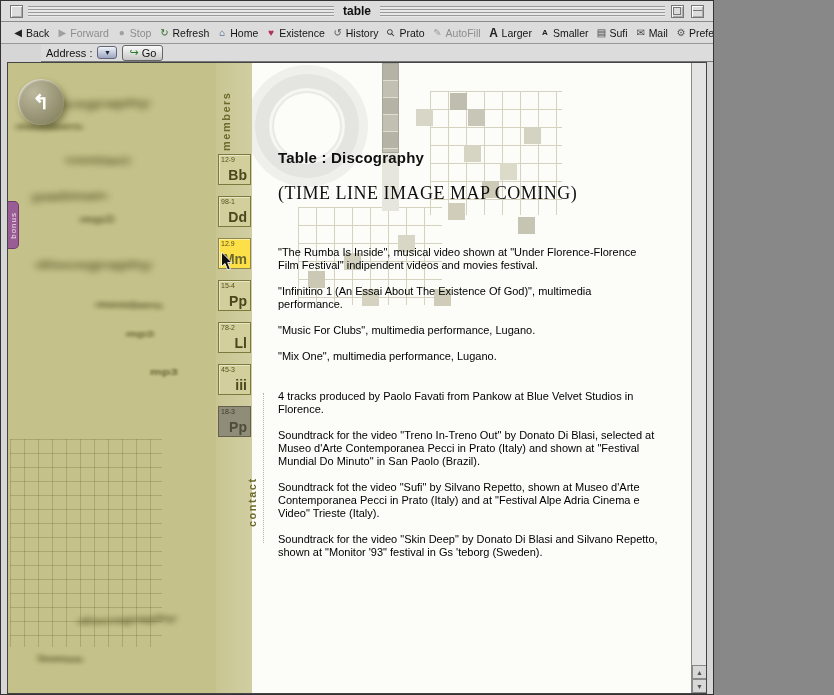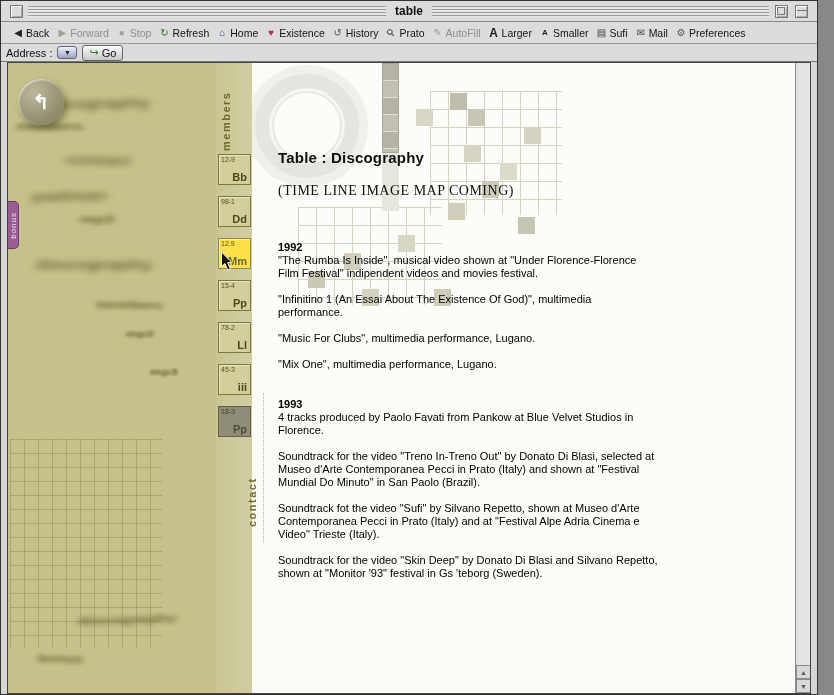--- a/index.html
+++ b/index.html
@@ -1,18 +1,18 @@
 <!DOCTYPE html>
 <html><head>
 <meta charset="utf-8">
 <style>
   html,body{margin:0;padding:0;background:#888;}
   *{box-sizing:border-box;}
   .window{
-    width:818px;height:695px;position:relative;margin:0;
+    width:714px;height:695px;position:relative;margin:0;
     background:#d6d6d6;border:1px solid #333;
     display:flex;flex-direction:column;
     font-family:"Liberation Sans",sans-serif;color:#111;
     overflow:hidden;
   }
   
   .titlebar{height:21px;position:relative;background:#dcdcdc;border-bottom:1px solid #8a8a8a;display:flex;align-items:center;justify-content:center;flex:0 0 auto;}
   .stripes{position:absolute;left:27px;right:48px;top:5px;height:11px;
     background:repeating-linear-gradient(to bottom,#9a9a9a 0 1px,#e8e8e8 1px 3px);}
   .wbox{position:absolute;top:4px;width:13px;height:13px;background:#dcdcdc;border:1px solid #777;
@@ -26,21 +26,21 @@
   
   .toolbar{height:22px;background:#dcdcdc;border-bottom:1px solid #999;display:flex;align-items:center;gap:8px;padding:0 0 0 12px;font-size:10.5px;flex:0 0 auto;white-space:nowrap;}
   .tb-item{display:flex;align-items:center;gap:3px;color:#141414;cursor:default;}
   .tb-item.disabled{color:#8d8d8d;}
   .tb-icon{font-size:10px;line-height:1;display:inline-block;min-width:10px;text-align:center;color:#555;}
   .tb-item.disabled .tb-icon{color:#a0a0a0;}
   .tb-icon[data-name="search-icon"]{transform:rotate(-45deg);}
   .tb-icon[data-name="larger-icon"]{font-size:12px;font-weight:bold;}
   .tb-icon[data-name="smaller-icon"]{font-size:8px;font-weight:bold;}
   
-  .addressbar{height:18px;background:#dcdcdc;border-bottom:1px solid #777;display:flex;align-items:center;padding:0 5px;gap:5px;font-size:11px;flex:0 0 auto;}
+  .addressbar{height:18px;background:#dcdcdc;border-bottom:1px solid #777;display:flex;align-items:center;padding:0 5px;gap:5px;font-size:11px;flex:0 0 auto;margin-left:40px;}
   .addr-label{color:#111;}
   .addr-drop{width:20px;height:13px;border:1px solid #667;border-radius:3px;background:linear-gradient(#eef2fa,#9aa6c0);display:flex;align-items:center;justify-content:center;font-size:7px;color:#223;}
   .url-field{flex:1;height:14px;background:#93e2e2;border:1px solid #3c3c3c;box-shadow:inset 1px 1px 0 rgba(0,90,90,.35);display:flex;align-items:center;padding:0 4px;overflow:hidden;}
   .url-text{font-size:11px;color:#000;white-space:nowrap;}
   .go-btn{display:flex;align-items:center;gap:3px;height:16px;padding:0 6px;border:1px solid #666;border-radius:3px;background:linear-gradient(#fafafa,#c8c8c8);font-size:11px;color:#111;}
   .go-icon{color:#2a7e2a;font-size:11px;line-height:1;}
   
   .content{flex:1 1 auto;margin:0 6px;border:1px solid #444;position:relative;background:#fcfcf8;overflow:hidden;}
   .cols{position:absolute;inset:0;display:flex;}
   
@@ -61,21 +61,21 @@
     background-image:linear-gradient(#d5d3bf 1px,transparent 1px),linear-gradient(90deg,#d5d3bf 1px,transparent 1px);background-size:18px 18px;}
   .deco-col{position:absolute;left:130px;top:0;width:17px;height:90px;border:1px solid #a8a69a;
     background:repeating-linear-gradient(to bottom,#b5b3a6 0 16px,#e0dfd5 16px 17px,#c2c0b3 17px 33px,#e0dfd5 33px 34px);}
   .deco-col2{position:absolute;left:130px;top:90px;width:17px;height:58px;background:#e7e6dc;}
   .deco-layer{position:absolute;inset:0;}
   .deco-cell{position:absolute;width:17px;height:17px;}
   .dashline{position:absolute;left:11px;top:330px;height:150px;border-left:1px dotted #8f8f7d;opacity:.65;}
   
   .textcol{position:absolute;left:26px;top:86px;width:380px;}
   .page-title{font-size:15px;font-weight:bold;color:#101010;letter-spacing:.2px;}
-  .page-subtitle{margin-top:17px;font-family:"Liberation Serif",serif;font-size:14px;letter-spacing:.5px;color:#101010;}
+  .page-subtitle{margin-top:17px;font-family:"Liberation Serif",serif;font-size:18px;letter-spacing:.5px;color:#101010;}
   .sections{margin-top:42px;font-size:11px;line-height:13px;color:#000;}
   .section{margin-top:27px;}
   .section:first-child{margin-top:0;}
   .year{font-weight:bold;}
   .para{margin:0 0 13px;}
   .para:last-child{margin-bottom:0;}
   
   .vscroll{width:15px;flex:0 0 auto;position:relative;background:#e4e4e4;border-left:1px solid #8a8a8a;}
   .scroll-btn{position:absolute;left:0;right:0;height:14px;background:#d8d8d8;border:1px solid #8a8a8a;border-right:none;display:flex;align-items:center;justify-content:center;font-size:7px;color:#555;}
   .scroll-btn.up{bottom:14px;}
@@ -88,21 +88,21 @@
     box-shadow:3px 4px 6px rgba(55,55,18,.45),inset 1px 1px 2px rgba(255,255,255,.65);
     display:flex;align-items:center;justify-content:center;color:#fff;font-size:20px;font-weight:bold;}
   .bonus-tab{position:absolute;left:0;top:138px;width:11px;height:48px;background:#9a5c94;border:1px solid #6e3d6b;border-left:none;border-radius:0 5px 5px 0;display:flex;align-items:center;justify-content:center;}
   .v-small{writing-mode:vertical-rl;transform:rotate(180deg);font-size:8px;color:#f0e0ee;letter-spacing:1px;}
   .v-label{position:absolute;writing-mode:vertical-rl;transform:rotate(180deg);font-weight:bold;font-size:11px;color:#6d6a2c;letter-spacing:1.5px;cursor:default;}
   .v-label.members{left:212px;top:24px;height:64px;}
   .v-label.contact{left:238px;top:398px;height:66px;}
   .sidebar-nav{position:absolute;left:210px;top:91px;width:34px;}
   .nav-btn{width:33px;height:31px;margin-bottom:11px;position:relative;background:#d3cf9c;border:1px solid #7c793d;box-shadow:inset 1px 1px 0 rgba(255,255,255,.45);}
   .nav-num{position:absolute;left:2px;top:1px;font-size:7px;color:#55521f;}
-  .nav-letters{position:absolute;right:3px;bottom:1px;font-size:11px;font-weight:bold;color:#4a471c;}
+  .nav-letters{position:absolute;right:3px;bottom:1px;font-size:14px;font-weight:bold;color:#4a471c;}
   .nav-btn.selected{background:#fde047;border-color:#8a8750;}
   .nav-btn.selected .nav-letters{color:#6b6830;}
   .nav-btn.disabled{background:#8f8c78;border-color:#63604e;box-shadow:none;}
   .nav-btn.disabled .nav-letters{color:#4e4c3a;}
   .nav-btn.disabled .nav-num{color:#3f3d2c;}
   .cursor{position:absolute;left:212px;top:188px;}
   
   .statusbar{height:16px;background:#dcdcdc;border-top:1px solid #777;display:flex;align-items:center;gap:5px;padding:0 20px 0 4px;font-size:10px;color:#111;position:relative;flex:0 0 auto;}
   .zone-icon{width:12px;height:11px;border:1px solid #566;border-radius:2px;background:linear-gradient(135deg,#eaf2e2,#9fb288);}
   .resize-grip{position:absolute;right:0;top:0;bottom:0;width:15px;border-left:1px solid #999;
@@ -231,28 +231,26 @@
             <div class="deco-cell" data-name="deco-grid-cell" style="left: 198px; top: 30px; background: rgb(191, 189, 174);"></div>
             <div class="deco-cell" data-name="deco-grid-cell" style="left: 216px; top: 46px; background: rgb(200, 198, 182);"></div>
             <div class="deco-cell" data-name="deco-grid-cell" style="left: 110px; top: 226px; background: rgb(213, 211, 192);"></div>
           </div>
         <div class="dashline" data-name="dashed-line-decoration"></div>
         <div class="textcol" data-name="page-text">
           <div class="page-title" data-name="page-title">Table : Discography</div>
           <div class="page-subtitle" data-name="page-subtitle">(TIME LINE IMAGE MAP COMING)</div>
           <div class="sections" data-name="discography-sections">
               <div class="section" data-name="discography-section">
-                <div class="year" data-name="section-year-heading">1992</div>
                 <p class="para" data-name="section-paragraph">"The Rumba Is Inside", musical video shown at "Under Florence-Florence Film Festival" indipendent videos and movies festival.</p>
                 <p class="para" data-name="section-paragraph">"Infinitino 1 (An Essai About The Existence Of God)", multimedia performance.</p>
                 <p class="para" data-name="section-paragraph">"Music For Clubs", multimedia performance, Lugano.</p>
                 <p class="para" data-name="section-paragraph">"Mix One", multimedia performance, Lugano.</p>
               </div>
               <div class="section" data-name="discography-section">
-                <div class="year" data-name="section-year-heading">1993</div>
                 <p class="para" data-name="section-paragraph">4 tracks produced by Paolo Favati from Pankow at Blue Velvet Studios in Florence.</p>
                 <p class="para" data-name="section-paragraph">Soundtrack for the video "Treno In-Treno Out" by Donato Di Blasi, selected at Museo d'Arte Contemporanea Pecci in Prato (Italy) and shown at "Festival Mundial Do Minuto" in San Paolo (Brazil).</p>
                 <p class="para" data-name="section-paragraph">Soundtrack fot the video "Sufi" by Silvano Repetto, shown at Museo d'Arte Contemporanea Pecci in Prato (Italy) and at "Festival Alpe Adria Cinema e Video" Trieste (Italy).</p>
                 <p class="para" data-name="section-paragraph">Soundtrack for the video "Skin Deep" by Donato Di Blasi and Silvano Repetto, shown at "Monitor '93" festival in Gs 'teborg (Sweden).</p>
               </div>
             </div>
         </div>
       </div>
       <div class="vscroll" data-name="vertical-scrollbar">
         <div class="scroll-btn up" data-name="scroll-up-button">

